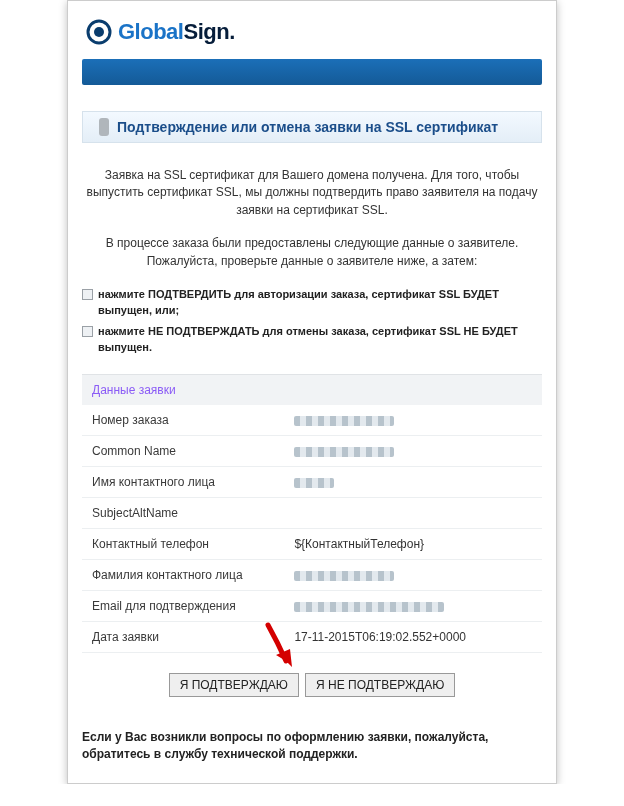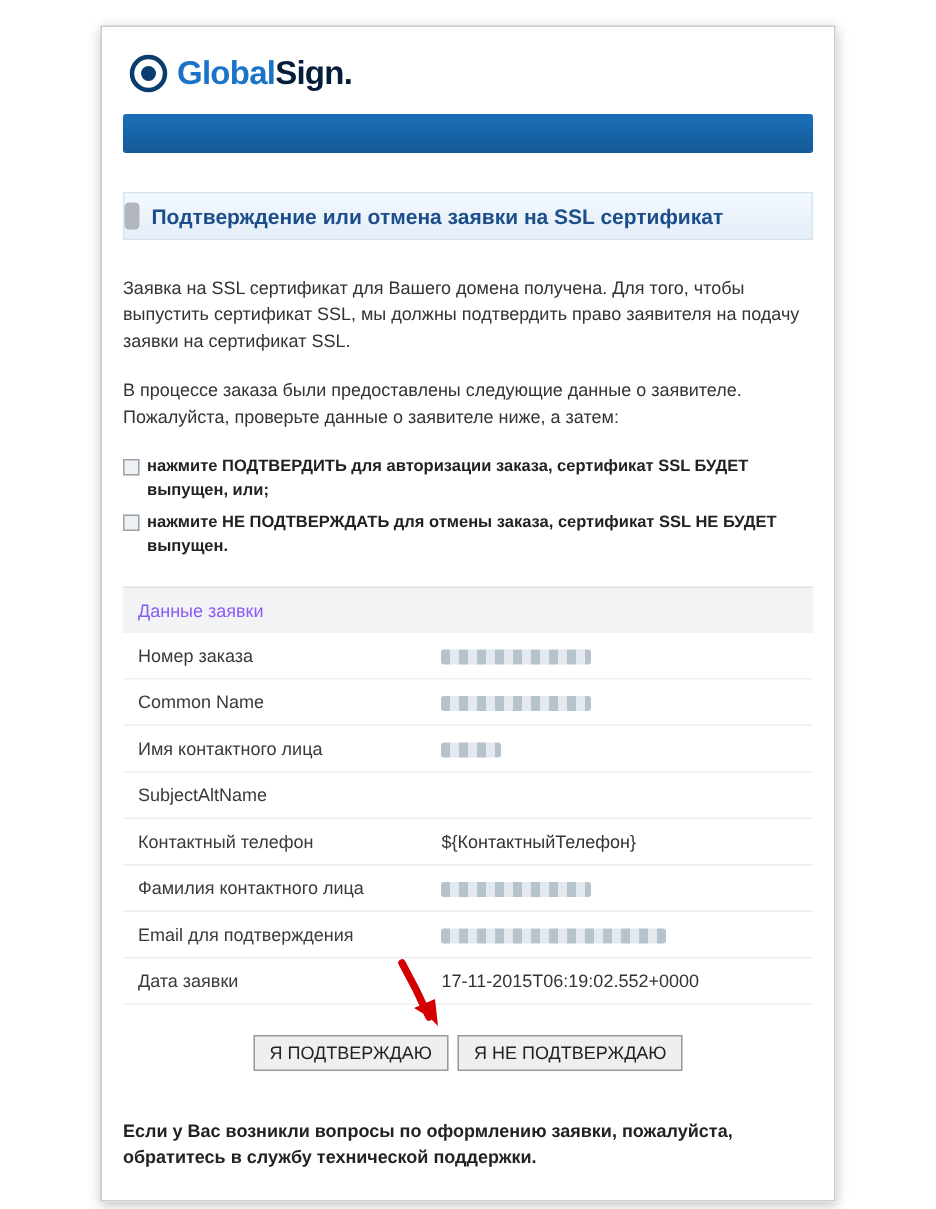--- a/index.html
+++ b/index.html
@@ -1,19 +1,19 @@
 <!DOCTYPE html>
 <html><head>
 <meta charset="utf-8">
 <style>
   * { box-sizing: border-box; margin: 0; padding: 0; }
   html, body { background: #fff; }
   .card {
     width: 490px;
-    margin: 17px auto;
+    margin: 0 auto;
     border: 1px solid #ccc;
     box-shadow: 0 2px 8px rgba(0,0,0,0.25);
     padding: 14px 14px 20px 14px;
     font-family: Arial, Helvetica, sans-serif;
     color: #333;
   }
   .logo-row {
     display: flex; align-items: center; gap: 6px;
     padding: 4px 4px 10px 4px;
   }
@@ -27,33 +27,33 @@
   .bluebar {
     height: 26px;
     background: linear-gradient(#1b6fb8, #145a97);
     border-radius: 2px;
     margin: 4px 0 26px 0;
   }
   .titlebar {
     display: flex; align-items: center; gap: 8px;
     background: linear-gradient(#f3f9ff, #e4eef7);
     border: 1px solid #d6e2ec;
-    padding: 6px 0;
+    padding: 6px 16px;
     margin-bottom: 24px;
   }
   .tab-icon {
     width: 10px; height: 18px;
     background: #b0b6bb;
     border-radius: 3px;
   }
   .titlebar h2 {
     font-size: 14px; font-weight: bold; color: #1b4e8a;
   }
   .body-text { font-size: 12px; line-height: 1.45; color: #333; }
-  .body-text p { margin-bottom: 16px; }
+  .body-text p { margin-bottom: 16px; text-align: center; }
   .body-text p.tight { margin-bottom: 0; }
   ul.bullets { list-style: none; margin-bottom: 18px; }
   ul.bullets li {
     font-size: 11px; line-height: 1.5; color: #222;
     padding-left: 16px; position: relative; margin-bottom: 4px;
   }
   ul.bullets li::before {
     content: ""; position: absolute; left: 0; top: 3px;
     width: 9px; height: 9px; border: 1px solid #9aa0a6; background: #eef1f4;
   }

